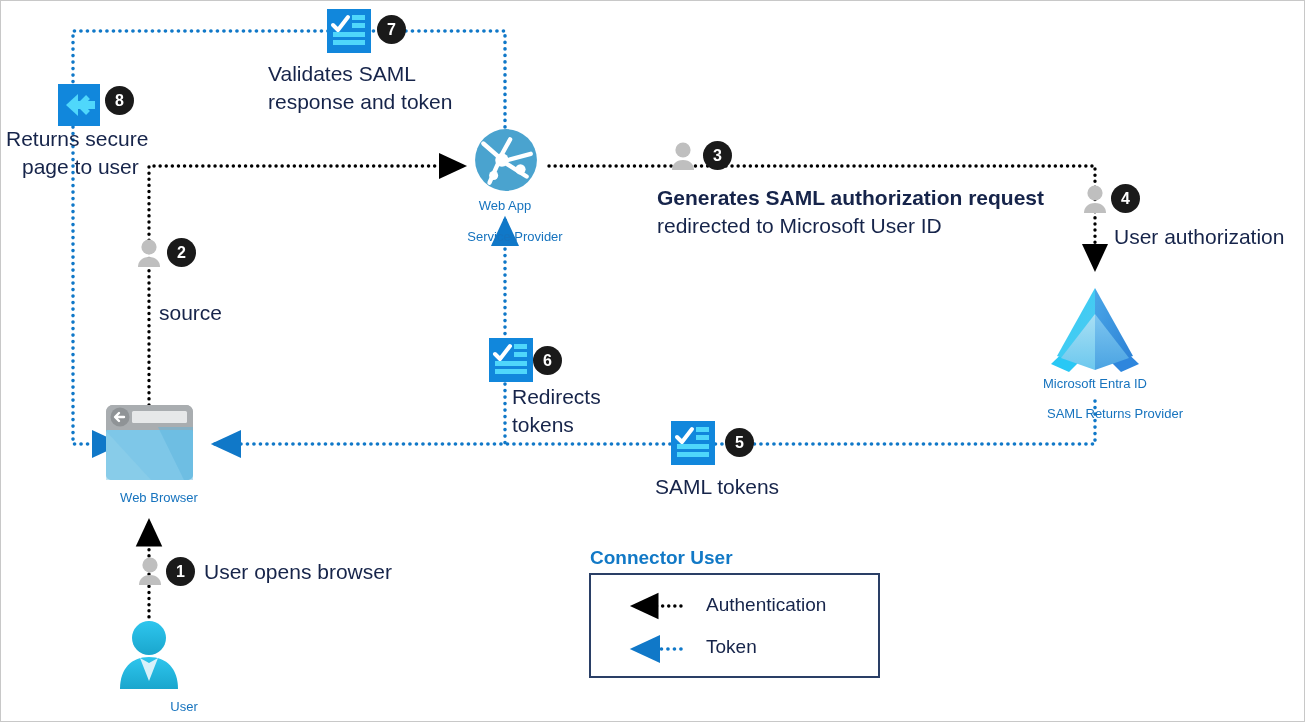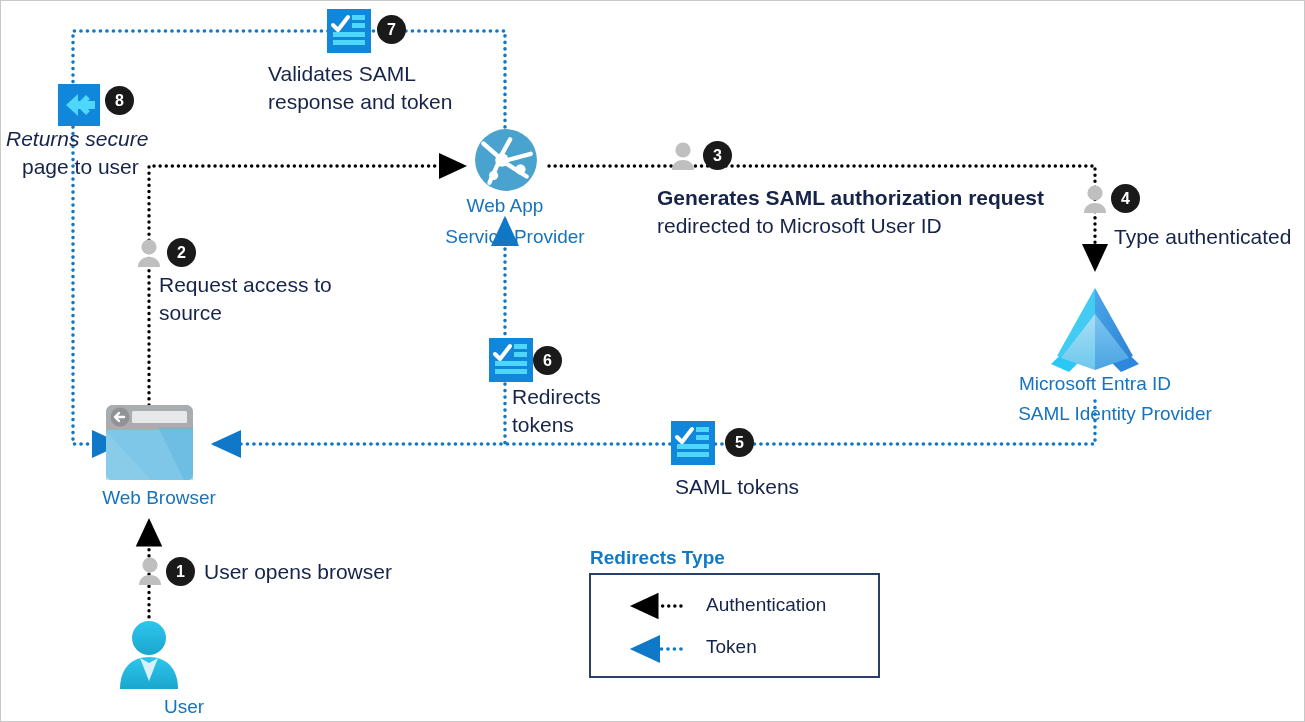--- a/index.html
+++ b/index.html
@@ -6,21 +6,21 @@
   body{font-family:"Liberation Sans","DejaVu Sans",sans-serif;}
   #canvas{
     position:relative;
     width:1305px;height:722px;
     background:#ffffff;
     border:1px solid #c8c8c8;
     box-sizing:border-box;
     overflow:hidden;
   }
   svg.layer{position:absolute;left:0;top:0;width:1305px;height:722px;}
-  .lbl{position:absolute;color:#1673be;font-size:19px;line-height:23px;white-space:nowrap;}
+  .lbl{position:absolute;color:#1673be;font-size:13px;line-height:23px;white-space:nowrap;}
   .lbl.c{transform:translateX(-50%);text-align:center;}
   .step-text{position:absolute;color:#16244a;font-size:21px;line-height:25px;}
   .badge{
     position:absolute;width:29px;height:29px;border-radius:50%;
     background:#1a1a1a;color:#fff;font-size:16px;font-weight:bold;
     display:flex;align-items:center;justify-content:center;
     font-family:"Liberation Sans",sans-serif;
   }
   .legend-title{position:absolute;color:#1279c6;font-size:19px;font-weight:bold;}
   .legend-box{position:absolute;border:2px solid #2a3f66;background:#fff;box-sizing:border-box;}
@@ -223,50 +223,49 @@
   <div class="badge" style="left:166px;top:237px;">2</div>
   <div class="badge" style="left:702px;top:140px;">3</div>
   <div class="badge" style="left:1110px;top:183px;">4</div>
   <div class="badge" style="left:724px;top:427px;">5</div>
   <div class="badge" style="left:532px;top:345px;">6</div>
   <div class="badge" style="left:376px;top:14px;">7</div>
   <div class="badge" style="left:104px;top:85px;">8</div>
 
   <div class="step-text" style="left:203px;top:558px;">User opens browser</div>
 
-  <div class="step-text" style="left:158px;top:271px;">Request access to</div>
   <div class="step-text" style="left:158px;top:299px;">source</div>
 
   <div class="step-text" style="left:656px;top:184px;font-weight:bold;">Generates SAML authorization request</div>
   <div class="step-text" style="left:656px;top:212px;">redirected to Microsoft User ID</div>
 
-  <div class="step-text" style="left:1113px;top:223px;">Type authenticated</div>
-
-  <div class="step-text" style="left:674px;top:473px;">SAML tokens</div>
+  <div class="step-text" style="left:1113px;top:223px;">User authorization</div>
+
+  <div class="step-text" style="left:654px;top:473px;">SAML tokens</div>
 
   <div class="step-text" style="left:511px;top:383px;">Redirects</div>
   <div class="step-text" style="left:511px;top:411px;">tokens</div>
 
   <div class="step-text" style="left:267px;top:60px;">Validates SAML</div>
   <div class="step-text" style="left:267px;top:88px;">response and token</div>
 
-  <div class="step-text" style="left:5px;top:125px;font-style:italic;">Returns secure</div>
+  <div class="step-text" style="left:5px;top:125px;">Returns secure</div>
   <div class="step-text" style="left:5px;top:153px;margin-left:16px;">page to user</div>
 
   <div class="lbl c" style="left:504px;top:193px;">Web App</div>
   <div class="lbl c" style="left:514px;top:224px;">Service Provider</div>
 
   <div class="lbl c" style="left:1094px;top:371px;">Microsoft Entra ID</div>
-  <div class="lbl c" style="left:1114px;top:401px;">SAML Identity Provider</div>
+  <div class="lbl c" style="left:1114px;top:401px;">SAML Returns Provider</div>
 
   <div class="lbl c" style="left:158px;top:485px;text-align:center;">Web Browser</div>
 
   <div class="lbl c" style="left:147px;top:694px;margin-left:36px;">User</div>
 
-  <div class="legend-title" style="left:589px;top:546px;">Redirects Type</div>
+  <div class="legend-title" style="left:589px;top:546px;">Connector User</div>
 
   <div class="legend-box" style="left:588px;top:572px;width:291px;height:105px;"></div>
 
   <svg class="layer" style="pointer-events:none;">
     <defs>
       <marker id="lgB" markerWidth="9" markerHeight="9" refX="7.5" refY="4.5" orient="auto" markerUnits="strokeWidth">
         <path d="M0,0.6 L8.4,4.5 L0,8.4 Z" fill="#000"></path>
       </marker>
       <marker id="lgBL" markerWidth="9" markerHeight="9" refX="7.5" refY="4.5" orient="auto" markerUnits="strokeWidth">
         <path d="M0,0.6 L8.4,4.5 L0,8.4 Z" fill="#1078c8"></path>

